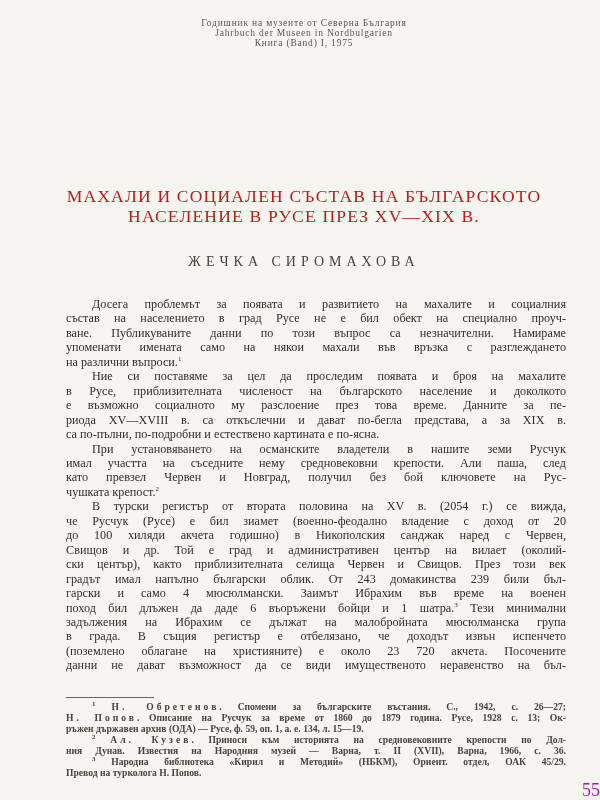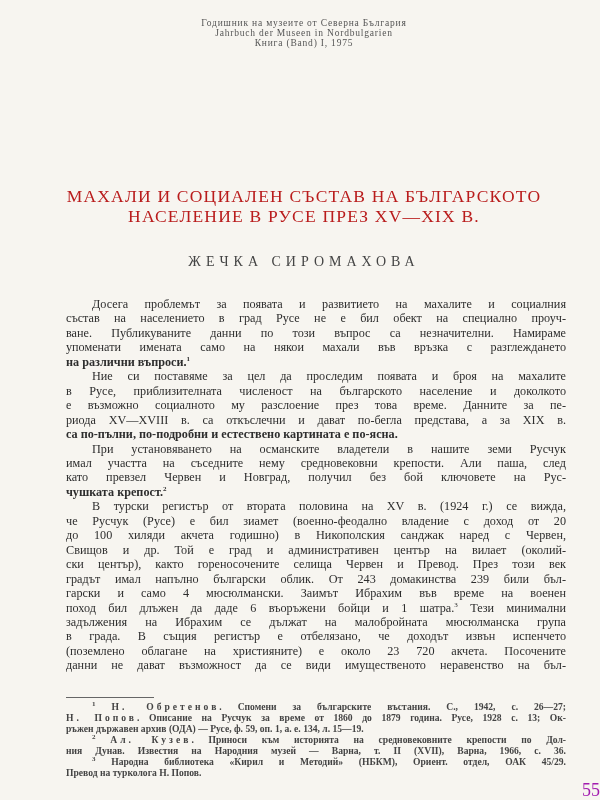--- a/index.html
+++ b/index.html
@@ -26,21 +26,21 @@
   .author {
     position:absolute; left:0; top:254px; width:600px;
     text-align:center; font-size:14px; letter-spacing:5px; color:#444;
   }
   .body-text {
     position:absolute; left:62px; top:297px; width:500px;
     font-size:12.2px; line-height:14.45px; text-align:justify; color:#2d2d2d;
   }
   .body-text .line { white-space:nowrap; display:block; text-align-last:justify; text-align:justify; }
   .body-text .line.indent { padding-left:26px; }
-  .body-text .line.last { text-align-last:left;font-weight:bold; }
+  .body-text .line.last { text-align-last:left; }
   .fn-rule {
     position:absolute; left:62px; top:697px; width:88px; height:1px;
     background:#666;
   }
   .footnotes {
     position:absolute; left:62px; top:701px; width:500px;
     font-size:9.6px; line-height:11px; color:#444;
   }
   .footnotes .line { white-space:nowrap; display:block; text-align:justify; text-align-last:justify;font-weight:bold; }
   .footnotes .line.indent { padding-left:26px; }
@@ -81,25 +81,25 @@
     <span class="line">в Русе, приблизителната численост на българското население и доколкото</span>
     <span class="line">е възможно социалното му разслоение през това време. Данните за пе-</span>
     <span class="line">риода XV—XVIII в. са откъслечни и дават по-бегла представа, а за XIX в.</span>
     <span class="line last">са по-пълни, по-подробни и естествено картината е по-ясна.</span>
 
     <span class="line indent">При установяването на османските владетели в нашите земи Русчук</span>
     <span class="line">имал участта на съседните нему средновековни крепости. Али паша, след</span>
     <span class="line">като превзел Червен и Новград, получил без бой ключовете на Рус-</span>
     <span class="line last"><span>чушката крепост.</span><sup>2</sup></span>
 
-    <span class="line indent">В турски регистър от втората половина на XV в. (1924 г.) се вижда,</span>
+    <span class="line indent">В турски регистър от втората половина на XV в. (2054 г.) се вижда,</span>
     <span class="line">че Русчук (Русе) е бил зиамет (военно-феодално владение с доход от 20</span>
     <span class="line">до 100 хиляди акчета годишно) в Никополския санджак наред с Червен,</span>
     <span class="line">Свищов и др. Той е град и административен център на вилает (околий-</span>
-    <span class="line">ски център), както гореносочените селища Червен и Превод. През този век</span>
+    <span class="line">ски център), както приблизителната селища Червен и Свищов. През този век</span>
     <span class="line">градът имал напълно български облик. От 243 домакинства 239 били бъл-</span>
     <span class="line">гарски и само 4 мюсюлмански. Заимът Ибрахим във време на военен</span>
     <span class="line"><span>поход бил длъжен да даде 6 въоръжени бойци и 1 шатра.</span><sup>3</sup> <span>Тези минимални</span></span>
     <span class="line">задължения на Ибрахим се дължат на малобройната мюсюлманска група</span>
     <span class="line">в града. В същия регистър е отбелязано, че доходът извън испенчето</span>
     <span class="line">(поземлено облагане на християните) е около 23 720 акчета. Посочените</span>
     <span class="line">данни не дават възможност да се види имущественото неравенство на бъл-</span>
   </div>
 
   <div class="fn-rule"></div>

